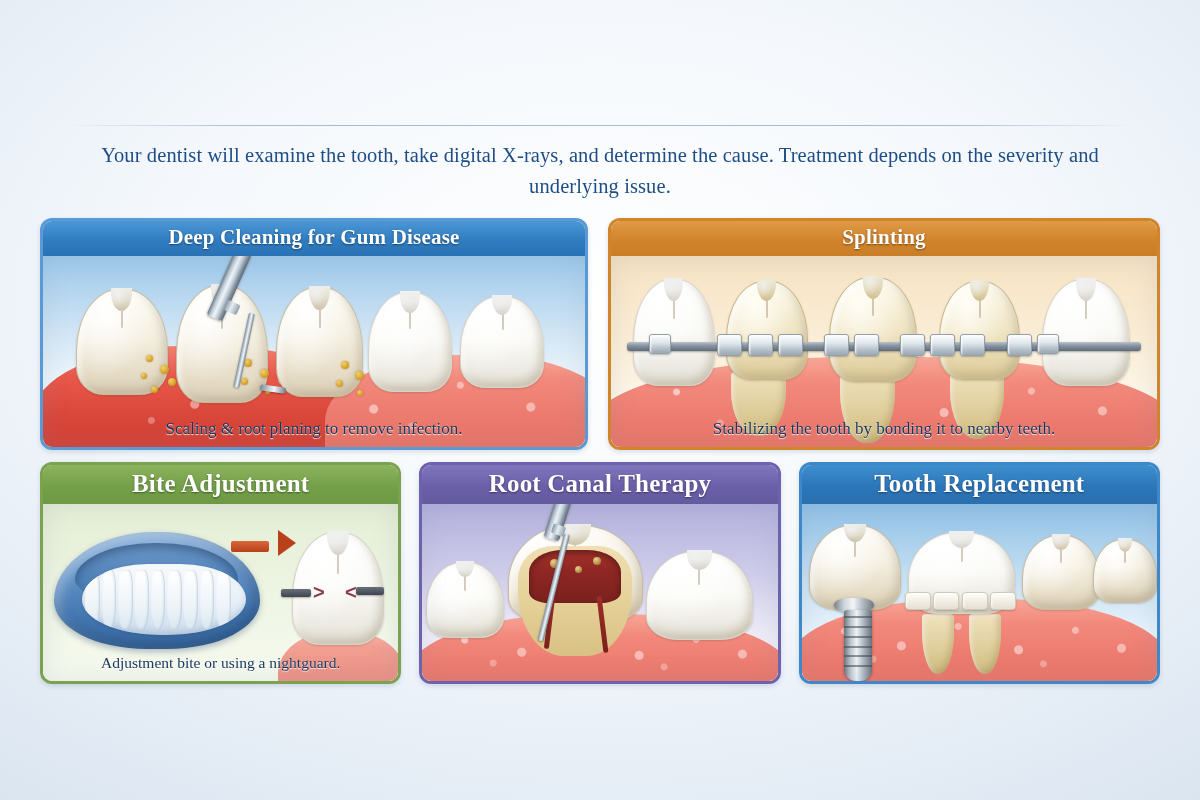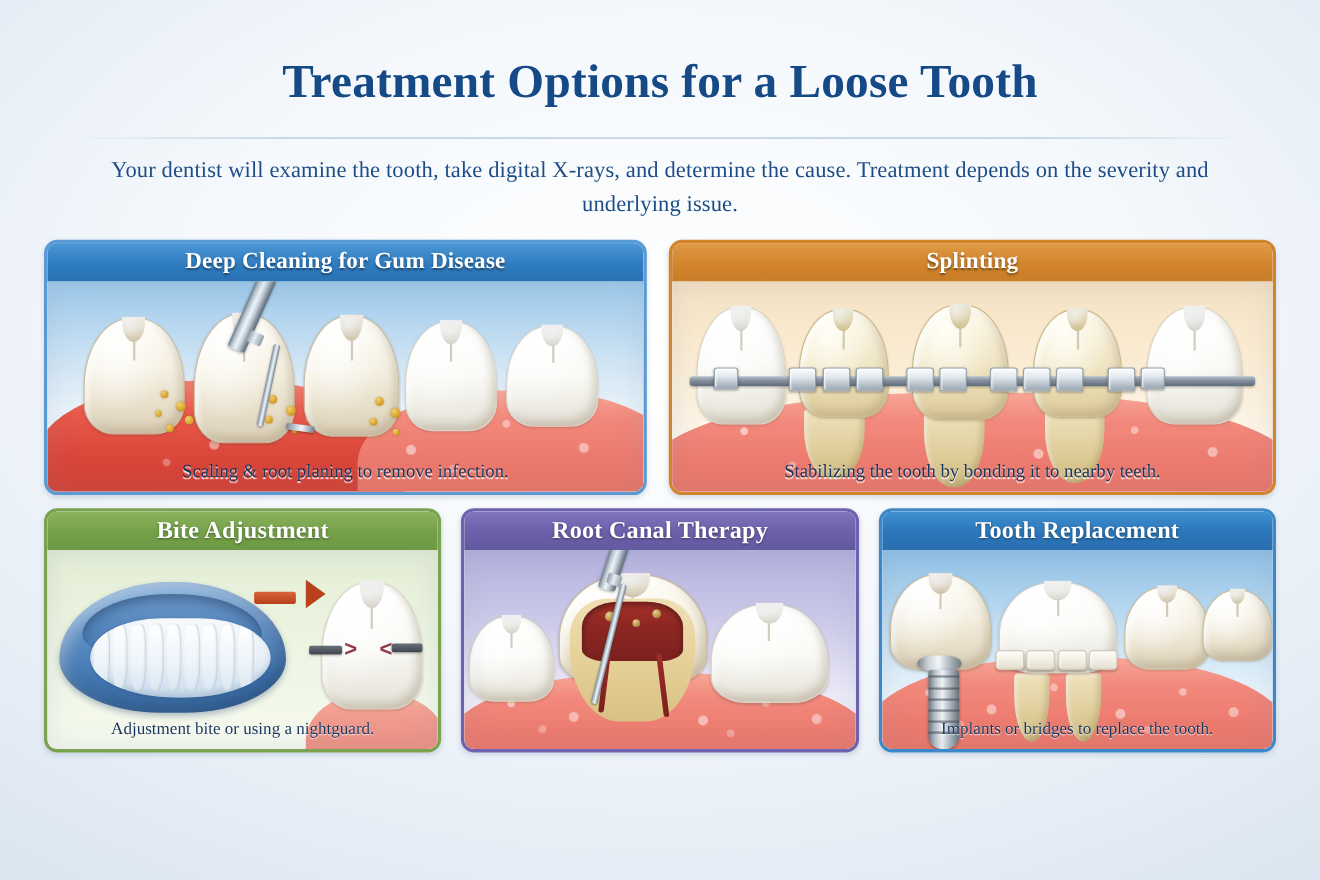--- a/index.html
+++ b/index.html
@@ -95,21 +95,21 @@
     flex: 0 0 auto;
     text-align: center;
     color: #fff;
     font-weight: 700;
     font-size: 21px;
     letter-spacing: .2px;
     padding: 5px 8px 7px;
     text-shadow: 0 1px 2px rgba(0,0,0,.45);
     line-height: 1.1;
   }
-  .row-bottom-hdr { font-size: 22px; padding: 5px 6px 6px; }
+  .row-bottom-hdr { font-size: 25px; padding: 5px 6px 6px; }
 
   .card-art {
     flex: 1 1 auto;
     position: relative;
     overflow: hidden;
   }
 
   .card-caption {
     position: absolute;
     left: 0; right: 0; bottom: 0;
@@ -384,23 +384,20 @@
     inset: 0;
     pointer-events: none;
     box-shadow: inset 0 0 26px rgba(120,140,165,.18);
   }
 </style>
 </head>
 <body>
 
 <div id="poster">
 
-  <div id="header">
-    <h1 id="page-title">Treatment Options for a Loose Tooth</h1>
-  </div>
   <div id="title-rule"></div>
   <p id="subtitle">Your dentist will examine the tooth, take digital X-rays, and determine the cause. Treatment depends on the severity and underlying issue.</p>
 
   <div id="row-top">
 
     <div class="card c-blue" style="flex:0 0 548px;justify-content:space-between;">
       <div class="card-header">Deep Cleaning for Gum Disease</div>
       <div class="card-art bg-blue">
 
         <div class="gum gum-inflamed" style="left:-2%; width:62%; top:47%; height:62%;"></div>
@@ -597,16 +594,15 @@
 
         <div class="molar" style="left:62%; top:18%; width:22%; height:42%;">
             <div class="cusp-notch"></div>
           </div>
         <div class="molar" style="left:82%; top:20%; width:18%; height:36%;">
             <div class="cusp-notch"></div>
           </div>
 
         <div class="vignette"></div>
       </div>
-      <div class="card-caption cap-small">Implants or bridges to replace the tooth.</div>
     </div>
   </div>
 </div>
 
 </body></html>

